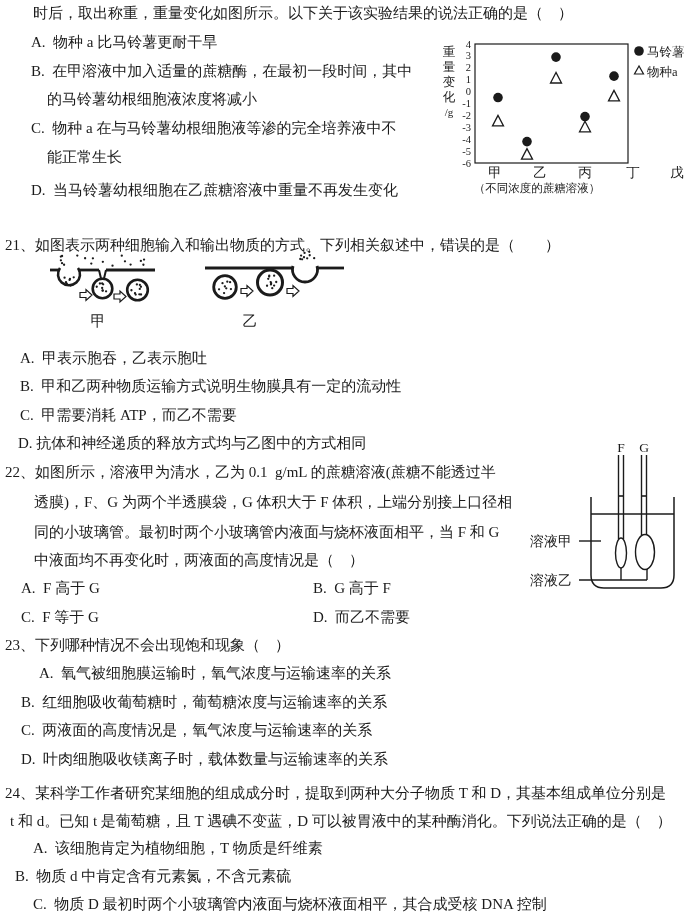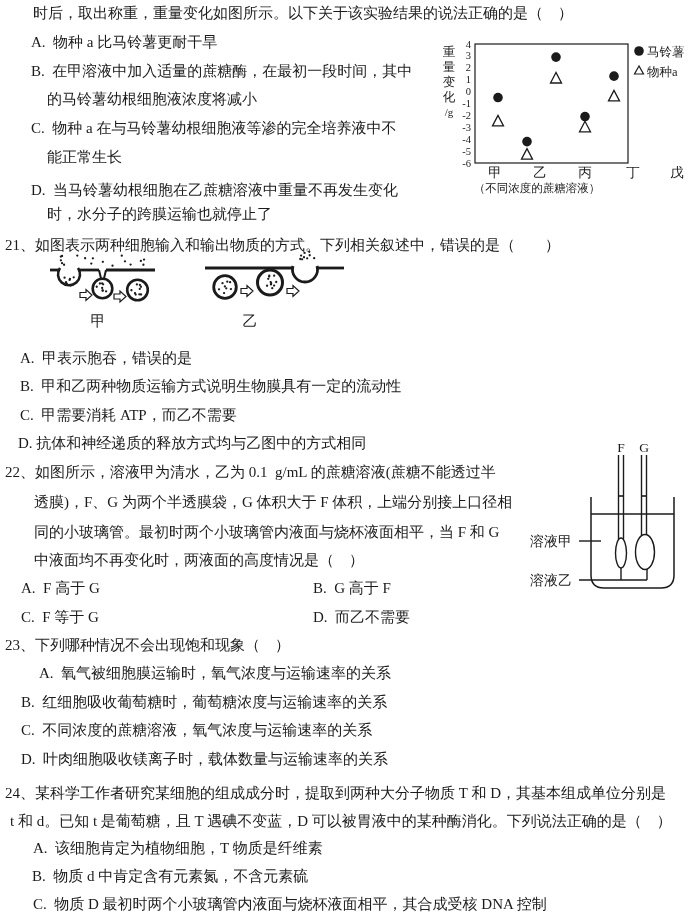--- a/index.html
+++ b/index.html
@@ -20,21 +20,20 @@
 <div class="page">
 
   <div class="ln" style="left:33px;top:4px"></div>
   <div class="ln" style="left:33px;top:4px">时后，取出称重，重量变化如图所示。以下关于该实验结果的说法正确的是（　）</div>
   <div class="ln" style="left:31px;top:62px">B.  在甲溶液中加入适量的蔗糖酶，在最初一段时间，其中</div>
   <div class="ln" style="left:31px;top:33px">A.  物种 a 比马铃薯更耐干旱</div>
   <div class="ln" style="left:47px;top:90px">的马铃薯幼根细胞液浓度将减小</div>
   <div class="ln" style="left:31px;top:119px">C.  物种 a 在与马铃薯幼根细胞液等渗的完全培养液中不</div>
   <div class="ln" style="left:47px;top:148px">能正常生长</div>
   <div class="ln" style="left:31px;top:181px">D.  当马铃薯幼根细胞在乙蔗糖溶液中重量不再发生变化</div>
-  <div class="ln" style="left:47px;top:205px">时，水分子的跨膜运输也就停止了</div>
 
   <svg id="chart-svg" class="fig" style="left:433px;top:36px" width="266" height="170">
       <rect x="42" y="8" width="153" height="119" fill="none" stroke="#1b1b1b" stroke-width="1.2"></rect>
       <text x="38" y="11.5" text-anchor="end" font-size="10.5">4</text>
       <text x="38" y="23.4" text-anchor="end" font-size="10.5">3</text>
       <text x="38" y="35.3" text-anchor="end" font-size="10.5">2</text>
       <text x="38" y="47.2" text-anchor="end" font-size="10.5">1</text>
       <text x="38" y="59.1" text-anchor="end" font-size="10.5">0</text>
       <text x="38" y="71" text-anchor="end" font-size="10.5">-1</text>
       <text x="38" y="82.9" text-anchor="end" font-size="10.5">-2</text>
@@ -174,21 +173,21 @@
           <circle cx="261.2549125514403" cy="1.8539051783264746" r="1.15" fill="#1b1b1b"></circle>
           <circle cx="253.10030864197532" cy="5.586166838134431" r="1.15" fill="#1b1b1b"></circle>
           <circle cx="259.18335905349795" cy="8.342091049382717" r="1.15" fill="#1b1b1b"></circle>
           <circle cx="254.0966563786008" cy="9.319208676268861" r="1.15" fill="#1b1b1b"></circle>
           <circle cx="255.9883487654321" cy="7.233569101508916" r="1.15" fill="#1b1b1b"></circle>
         </g>
       <text x="202" y="76" font-size="15" text-anchor="middle">乙</text>
     </g>
   </svg>
 
-  <div class="ln" style="left:20px;top:349px">A.  甲表示胞吞，错误的是</div>
+  <div class="ln" style="left:20px;top:349px">A.  甲表示胞吞，乙表示胞吐</div>
   <div class="ln" style="left:20px;top:377px">B.  甲和乙两种物质运输方式说明生物膜具有一定的流动性</div>
   <div class="ln" style="left:18px;top:434px">D. 抗体和神经递质的释放方式均与乙图中的方式相同</div>
   <div class="ln" style="left:20px;top:406px">C.  甲需要消耗 ATP，而乙不需要</div>
 
   <div class="ln" style="left:5px;top:463px">22、如图所示，溶液甲为清水，乙为 0.1  g/mL 的蔗糖溶液(蔗糖不能透过半</div>
   <div class="ln" style="left:34px;top:493px">透膜)，F、G 为两个半透膜袋，G 体积大于 F 体积，上端分别接上口径相</div>
   <div class="ln" style="left:34px;top:523px">同的小玻璃管。最初时两个小玻璃管内液面与烧杯液面相平，当 F 和 G</div>
   <div class="ln" style="left:34px;top:551px">中液面均不再变化时，两液面的高度情况是（　）</div>
 
   <svg id="fig22" class="fig" style="left:528px;top:433px" width="171" height="175">
@@ -222,22 +221,22 @@
   </svg>
 
   <div class="ln" style="left:21px;top:579px">A.  F 高于 G</div>
   <div class="ln" style="left:313px;top:579px">B.  G 高于 F</div>
   <div class="ln" style="left:21px;top:608px">C.  F 等于 G</div>
   <div class="ln" style="left:313px;top:608px">D.  而乙不需要</div>
 
   <div class="ln" style="left:5px;top:636px">23、下列哪种情况不会出现饱和现象（　）</div>
   <div class="ln" style="left:39px;top:664px">A.  氧气被细胞膜运输时，氧气浓度与运输速率的关系</div>
   <div class="ln" style="left:21px;top:693px">B.  红细胞吸收葡萄糖时，葡萄糖浓度与运输速率的关系</div>
-  <div class="ln" style="left:21px;top:721px">C.  不同浓度的蔗糖溶液，氧气浓度与运输速率的关系</div>
+  <div class="ln" style="left:21px;top:721px">C.  两液面的高度情况是，氧气浓度与运输速率的关系</div>
   <div class="ln" style="left:21px;top:750px">D.  叶肉细胞吸收镁离子时，载体数量与运输速率的关系</div>
 
   <div class="ln" style="left:5px;top:784px">24、某科学工作者研究某细胞的组成成分时，提取到两种大分子物质 T 和 D，其基本组成单位分别是</div>
   <div class="ln" style="left:10px;top:812px">t 和 d。已知 t 是葡萄糖，且 T 遇碘不变蓝，D 可以被胃液中的某种酶消化。下列说法正确的是（　）</div>
   <div class="ln" style="left:33px;top:839px">A.  该细胞肯定为植物细胞，T 物质是纤维素</div>
-  <div class="ln" style="left:32px;top:867px">B.  物质 d 中肯定含有元素氮，不含元素硫</div>
+  <div class="ln" style="left:15px;top:867px">B.  物质 d 中肯定含有元素氮，不含元素硫</div>
   <div class="ln" style="left:33px;top:895px">C.  物质 D 最初时两个小玻璃管内液面与烧杯液面相平，其合成受核 DNA 控制</div>
 
 </div>
 
 </body></html>

